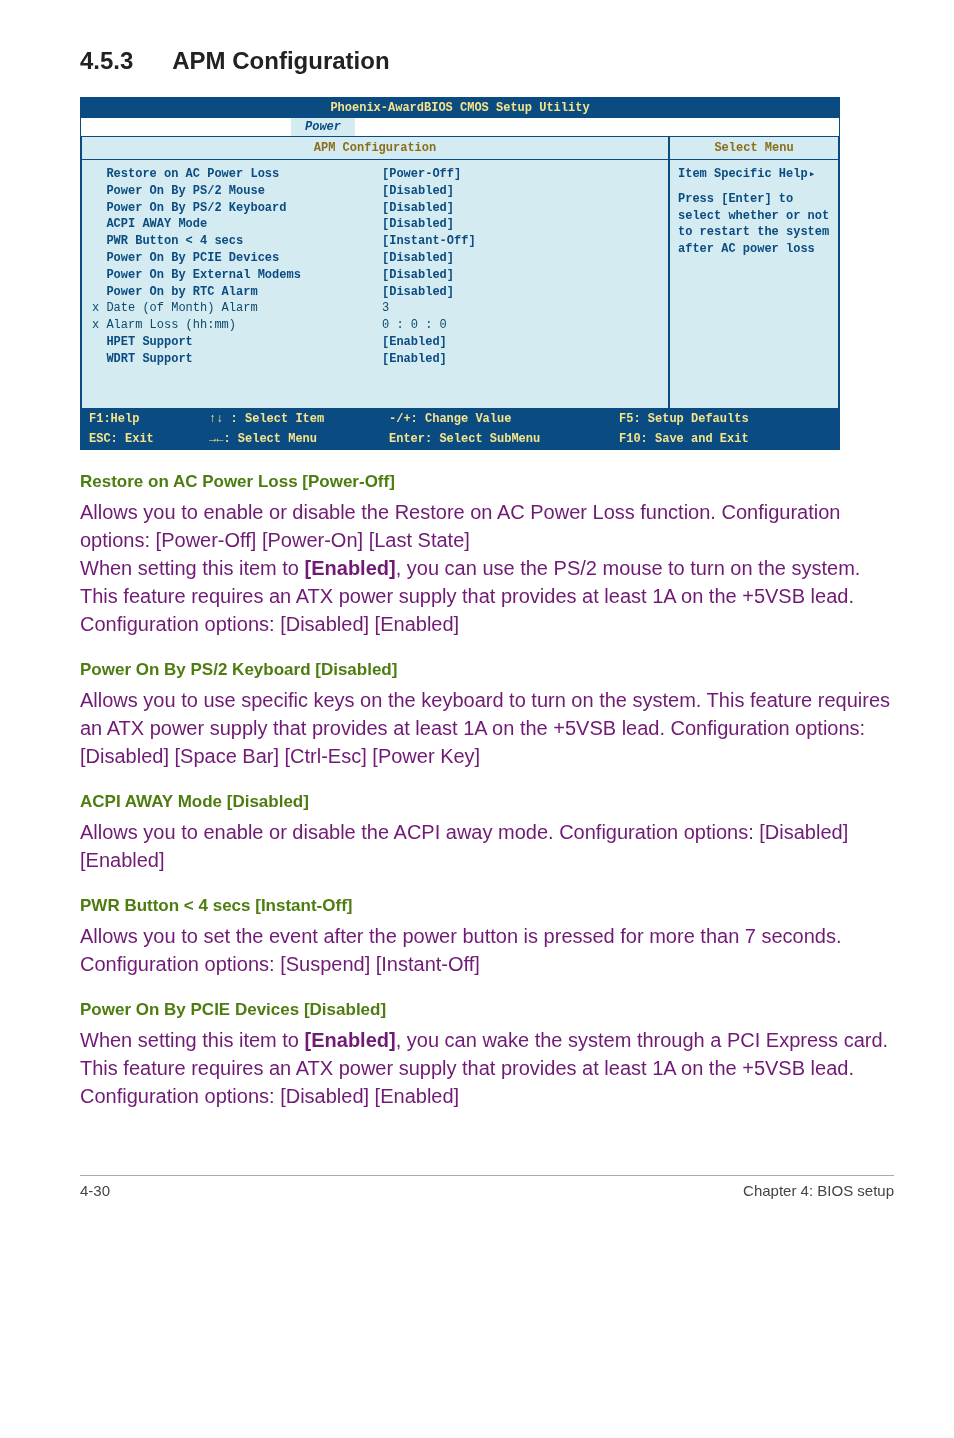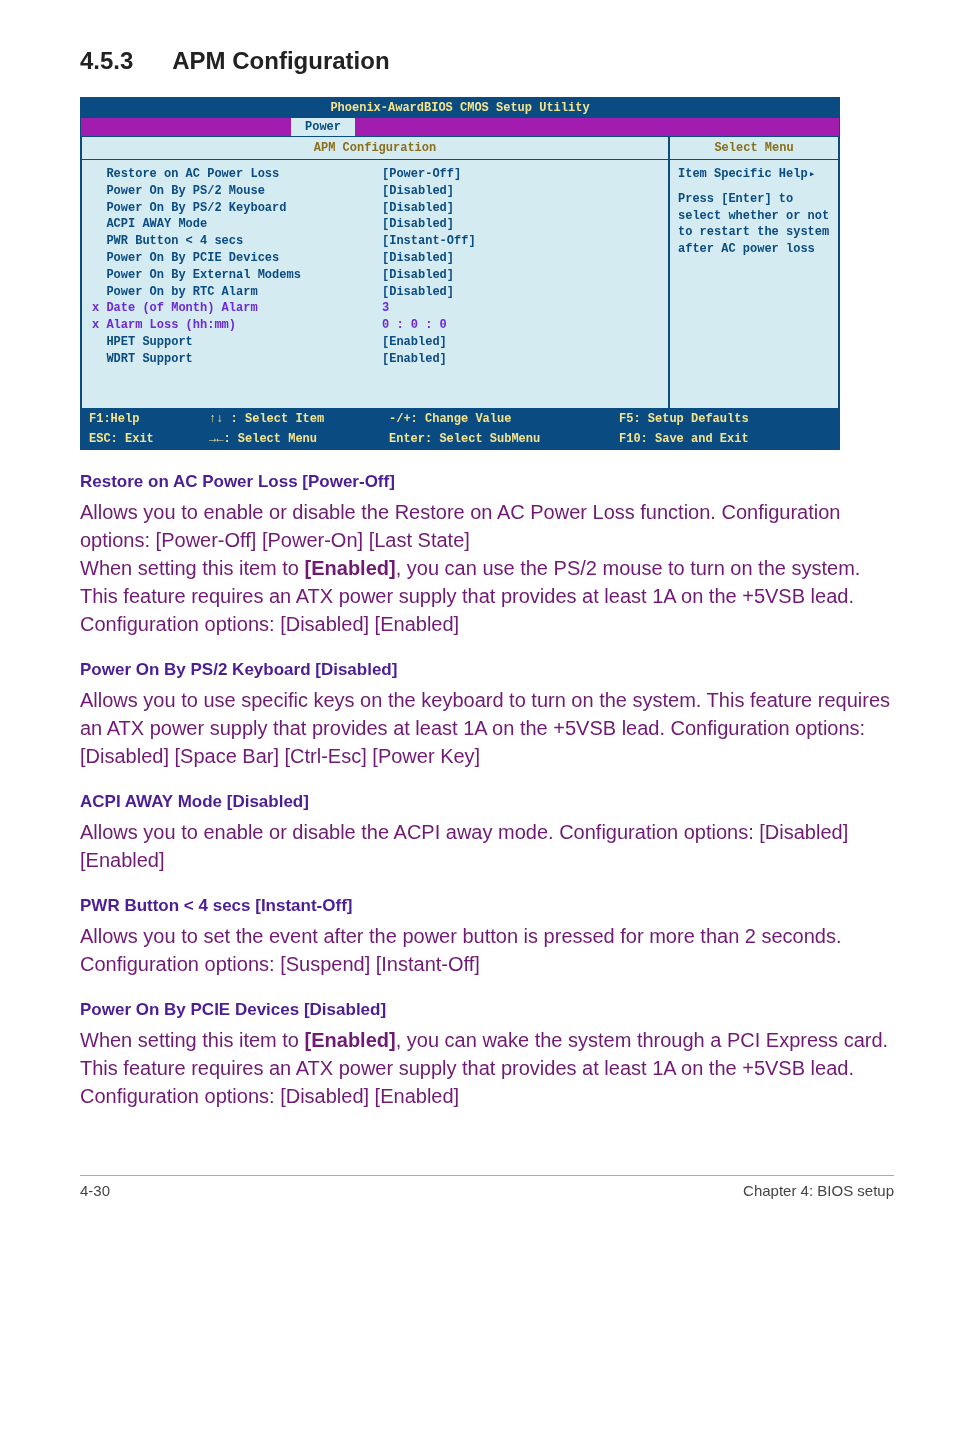--- a/index.html
+++ b/index.html
@@ -24,22 +24,23 @@
     border: 1px solid #0a4b82;
     background: #d4ebf1;
   }
   .bios-top {
     background: #0a4b82;
     color: #f5e48c;
     text-align: center;
     padding: 3px 0;
   }
   .tab-row {
-    background: #a21caf;
+    background: #ffffff;
     padding: 0 0 0 210px;
+    font-style: italic;
   }
   .tab {
     display: inline-block;
     background: #d4ebf1;
     color: #0a4b82;
     padding: 2px 14px;
   }
   .bios-body {
     display: flex;
   }
@@ -57,37 +58,37 @@
     padding: 4px 0;
     border-bottom: 1px solid #0a4b82;
   }
   .bios-content {
     padding: 6px 10px 40px 10px;
     line-height: 1.4;
   }
   .bios-row { display: flex; }
   .bios-label { width: 290px; white-space: pre; }
   .bios-val { color: #0a4b82; }
-  .bios-row.dim .bios-label, .bios-row.dim .bios-val { color: #6d28d9; font-weight: bold; }
+  .bios-row.dim .bios-label, .bios-row.dim .bios-val { color: #0c4a6e; font-weight: normal; }
   .help-content { padding: 6px 8px; line-height: 1.4; }
   .help-arrow::after{ content:"\25B8"; font-size:11px; margin-left:1px;}
   .bios-footer {
     background: #0a4b82;
     color: #f5e48c;
     padding: 3px 8px;
     display: flex;
     white-space: pre;
   }
   .bf-col1 { width: 120px; }
   .bf-col2 { width: 180px; }
   .bf-col3 { width: 230px; }
   .bf-col4 { flex: 1; text-align: left; }
 
   
-  h3.subhead { font-size: 17px; font-weight: bold; color: #4c1d95; margin-top: 22px; margin-bottom: 6px; }
+  h3.subhead { font-size: 17px; font-weight: bold; color: #4d7c0f; margin-top: 22px; margin-bottom: 6px; }
   p.body { font-size: 20px; color: #701a75; line-height: 1.4; }
 
   .footer {
     border-top: 1px solid #aaa;
     margin-top: 65px;
     padding-top: 6px;
     display: flex;
     justify-content: space-between;
     font-size: 15px;
     color: #444;
@@ -185,21 +186,21 @@
 
 <div id="doc-sections">
     <h3 class="subhead">Restore on AC Power Loss [Power-Off]</h3>
     <p class="body">Allows you to enable or disable the Restore on AC Power Loss function. Configuration options: [Power-Off] [Power-On] [Last State]</p>
     <p class="body">When setting this item to <b>[Enabled]</b>, you can use the PS/2 mouse to turn on the system. This feature requires an ATX power supply that provides at least 1A on the +5VSB lead. Configuration options: [Disabled] [Enabled]</p>
     <h3 class="subhead">Power On By PS/2 Keyboard [Disabled]</h3>
     <p class="body">Allows you to use specific keys on the keyboard to turn on the system. This feature requires an ATX power supply that provides at least 1A on the +5VSB lead. Configuration options: [Disabled] [Space Bar] [Ctrl-Esc] [Power Key]</p>
     <h3 class="subhead">ACPI AWAY Mode [Disabled]</h3>
     <p class="body">Allows you to enable or disable the ACPI away mode. Configuration options: [Disabled] [Enabled]</p>
     <h3 class="subhead">PWR Button &lt; 4 secs [Instant-Off]</h3>
-    <p class="body">Allows you to set the event after the power button is pressed for more than 2 seconds. Configuration options: [Suspend] [Instant-Off]</p>
+    <p class="body">Allows you to set the event after the power button is pressed for more than 7 seconds. Configuration options: [Suspend] [Instant-Off]</p>
     <h3 class="subhead">Power On By PCIE Devices [Disabled]</h3>
     <p class="body">When setting this item to <b>[Enabled]</b>, you can wake the system through a PCI Express card. This feature requires an ATX power supply that provides at least 1A on the +5VSB lead.  Configuration options: [Disabled] [Enabled]</p>
   </div>
 
 <div class="footer">
   <span>4-30</span>
   <span>Chapter 4: BIOS setup</span>
 </div>
 
 </body></html>

